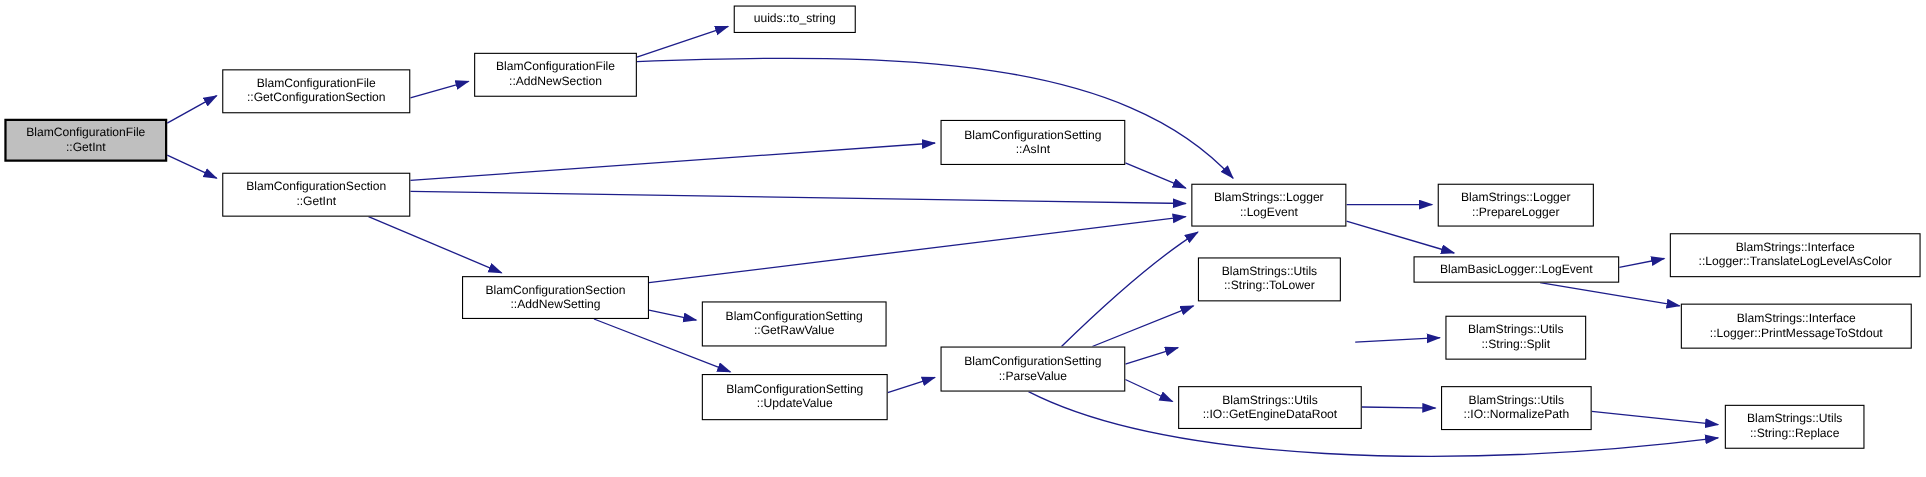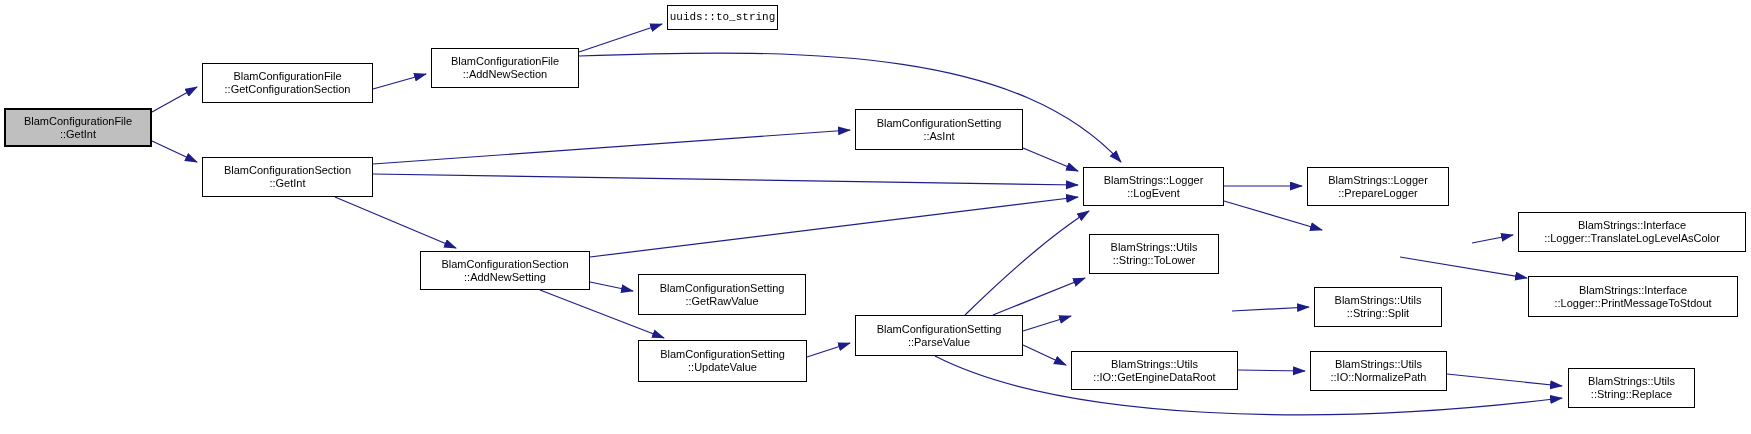--- a/index.html
+++ b/index.html
@@ -47,29 +47,30 @@
       <path d="M1232,311 L1309,307" class="edge" stroke="#1d1d8a" marker-end="url(#arrow)"></path>
       <path d="M1238,370 L1305,371" class="edge" stroke="#1d1d8a" marker-end="url(#arrow)"></path>
       <path d="M1447,374 L1562,386" class="edge" stroke="#1d1d8a" marker-end="url(#arrow)"></path>
     </svg>
 <div class="node highlight" style="left: 4px; top: 108px; width: 148px; height: 39px;">BlamConfigurationFile
 ::GetInt</div>
     <div class="node" style="left: 202px; top: 63px; width: 171px; height: 40px;">BlamConfigurationFile
 ::GetConfigurationSection</div>
     <div class="node" style="left: 431px; top: 48px; width: 148px; height: 40px;">BlamConfigurationFile
 ::AddNewSection</div>
-    <div class="node" style="left: 667px; top: 5px; width: 111px; height: 25px; font-family: Liberation Mono, monospace;">uuids::to_string</div>
+    <div class="node" style="left: 667px; top: 5px; width: 111px; height: 25px;">uuids::to_string</div>
     <div class="node" style="left: 202px; top: 157px; width: 171px; height: 40px;">BlamConfigurationSection
 ::GetInt</div>
     <div class="node" style="left: 855px; top: 109px; width: 168px; height: 41px;">BlamConfigurationSetting
 ::AsInt</div>
     <div class="node" style="left: 1083px; top: 167px; width: 141px; height: 39px;">BlamStrings::Logger
 ::LogEvent</div>
     <div class="node" style="left: 1307px; top: 167px; width: 142px; height: 39px;">BlamStrings::Logger
 ::PrepareLogger</div>
+    <div class="node" style="left: 1285px; top: 233px; width: 187px; height: 24px;">BlamBasicLogger::LogEvent</div>
     <div class="node" style="left: 1518px; top: 212px; width: 228px; height: 40px;">BlamStrings::Interface
 ::Logger::TranslateLogLevelAsColor</div>
     <div class="node" style="left: 1528px; top: 276px; width: 210px; height: 41px;">BlamStrings::Interface
 ::Logger::PrintMessageToStdout</div>
     <div class="node" style="left: 420px; top: 251px; width: 170px; height: 39px;">BlamConfigurationSection
 ::AddNewSetting</div>
     <div class="node" style="left: 638px; top: 274px; width: 168px; height: 41px;">BlamConfigurationSetting
 ::GetRawValue</div>
     <div class="node" style="left: 638px; top: 340px; width: 169px; height: 42px;">BlamConfigurationSetting
 ::UpdateValue</div>

